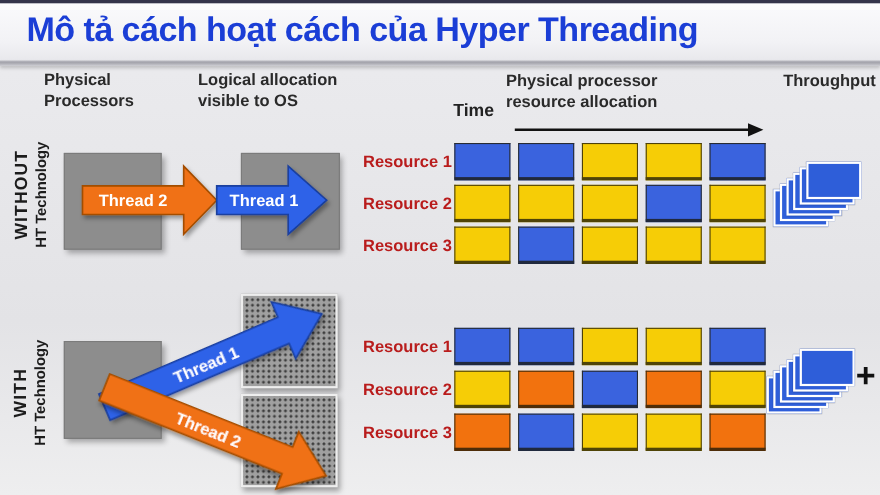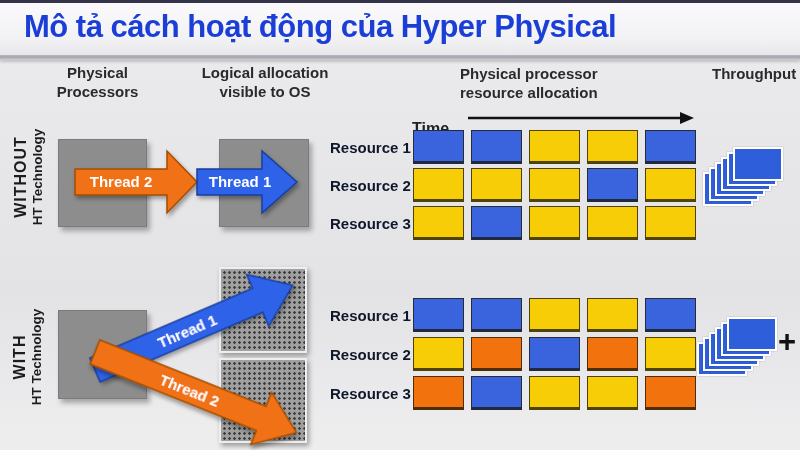--- a/index.html
+++ b/index.html
@@ -24,22 +24,22 @@
   .divider{
     position:absolute;left:0;top:55px;width:800px;height:5px;
     background:linear-gradient(180deg,#b9b9c0 0%,#a4a4ac 40%,#cfcfd4 100%);
     box-shadow:0 2px 3px rgba(0,0,0,0.18);
   }
   
   .col-header{
     position:absolute;color:#2a2a2a;font-weight:bold;
     font-size:15px;line-height:19px;white-space:pre-line;
   }
-  .h-center{text-align:center;}
-  .time-label{position:absolute;left:412px;top:120px;font-size:16px;font-weight:bold;color:#222;}
+  .h-center{text-align:left;}
+  .time-label{position:absolute;left:412px;top:92px;font-size:16px;font-weight:bold;color:#222;}
   
   .vlabel{
     position:absolute;width:140px;height:46px;
     transform:rotate(-90deg);
     display:flex;flex-direction:column;align-items:center;justify-content:center;
     color:#1c1c1c;
   }
   .vlabel-line1{font-size:16px;font-weight:bold;letter-spacing:1px;line-height:18px;}
   .vlabel-line2{font-size:13.5px;font-weight:bold;line-height:16px;}
   
@@ -54,21 +54,21 @@
     background-size:5px 5px;background-position:1px 1px;
     border:2px solid #eeeeee;
     box-shadow:2px 3px 5px rgba(0,0,0,0.35);
   }
   
   .grid{position:absolute;left:330px;display:flex;flex-direction:column;}
   .gap4{gap:4px;} .gap5{gap:5px;}
   .grid-row{display:flex;align-items:center;}
   .res-label{
     width:83px;box-sizing:border-box;padding-right:7px;text-align:left;
-    font-size:15px;font-weight:bold;color:#0f172a;white-space:nowrap;
+    font-size:15px;font-weight:bold;color:#b91c1c;white-space:nowrap;
   }
   .cells{display:flex;gap:7px;}
   .cell{
     width:51px;height:34px;box-sizing:border-box;
     border:1px solid rgba(35,30,10,0.8);
     border-bottom:3px solid rgba(25,22,8,0.75);
   }
   
   .stack{position:absolute;width:92px;height:68px;}
   .stack-layer{
@@ -77,21 +77,21 @@
     box-shadow:0 0 1px rgba(0,0,0,0.4);
   }
   .plus-sign{position:absolute;left:778px;top:324px;font-size:31px;font-weight:bold;color:#111;}
   svg{position:absolute;overflow:visible;}
   .arrow-text{font-family:"Liberation Sans",sans-serif;font-size:15px;font-weight:bold;fill:#ffffff;}
 </style>
 </head>
 <body>
 
 <div class="banner">
-  <div class="banner-title">Mô tả cách hoạt động của Hyper Physical</div>
+  <div class="banner-title">Mô tả cách hoạt cách của Hyper Threading</div>
 </div>
 <div class="top-edge"></div>
 <div class="divider"></div>
 
 <div class="col-header h-center" style="left:40px;top:63px;width:115px;">Physical
 Processors</div>
 <div class="col-header h-center" style="left:180px;top:63px;width:170px;">Logical allocation
 visible to OS</div>
 <div class="col-header" style="left:460px;top:64px;width:210px;">Physical processor
 resource allocation</div>

